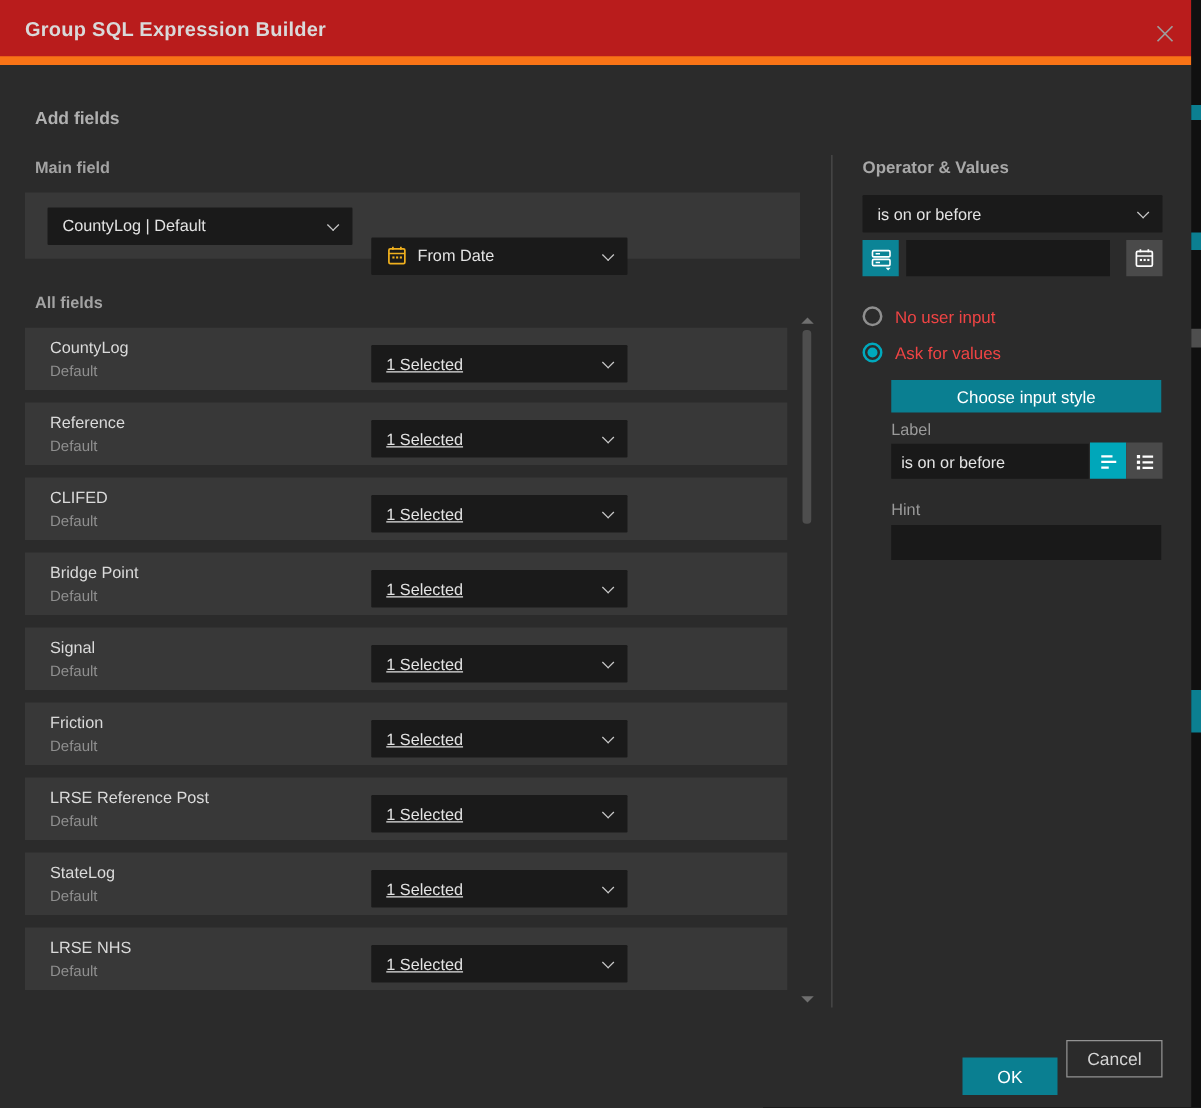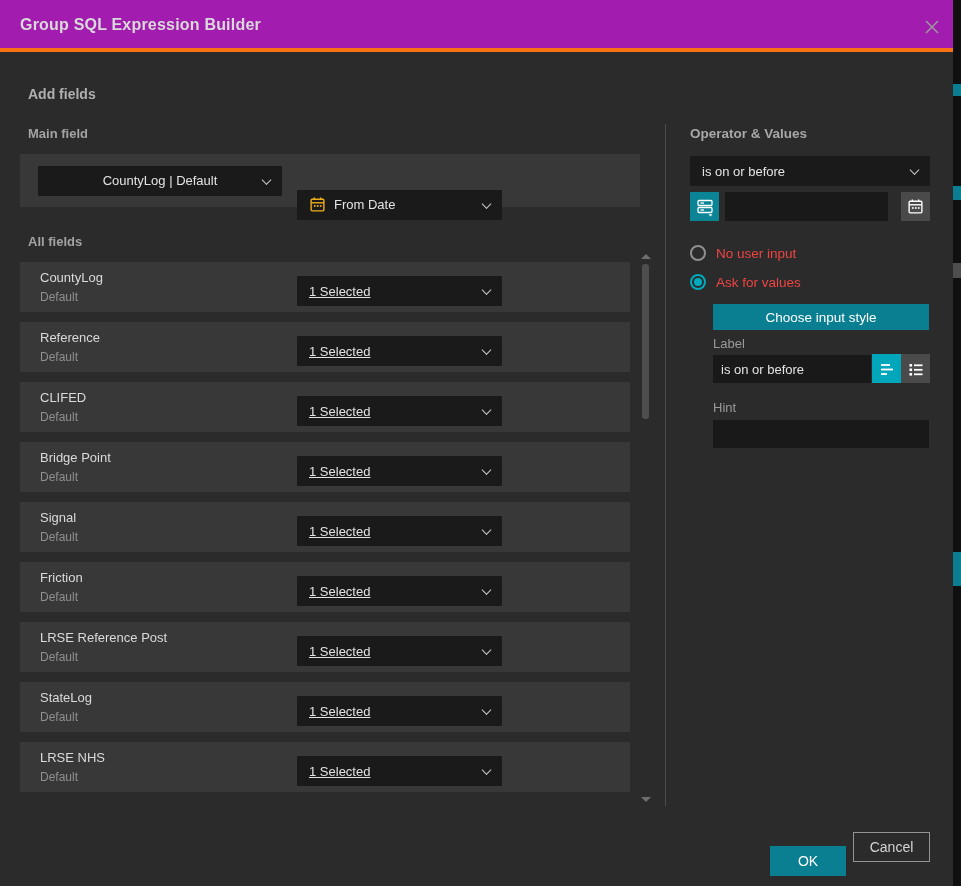--- a/index.html
+++ b/index.html
@@ -5,21 +5,21 @@
   * { margin:0; padding:0; box-sizing:border-box; }
   html,body { background:#111; }
   body { font-family:"Liberation Sans", sans-serif; }
   .stage {
     position:relative; width:961px; height:886px;
     background:#2b2b2b; color:#d6d6d6; overflow:hidden;
   }
   
   .header {
     position:absolute; left:0; top:0; width:953px; height:52px;
-    border-bottom:4px solid #f97316; background:#a21caf;
+    border-bottom:7px solid #f97316; background:#b91c1c;
   }
   .title {
     position:absolute; left:20px; top:16px;
     font-size:16px; font-weight:700; color:#d9d9d9; letter-spacing:.2px;
   }
   .close-btn {
     position:absolute; right:8px; top:14px; width:26px; height:26px;
     background:none; border:none; cursor:pointer; color:#9d9d9d;
     display:flex; align-items:center; justify-content:center;
   }
@@ -36,21 +36,21 @@
   .select .chev {
     position:absolute; right:12px; top:50%;
     width:7px; height:7px; border-right:1.6px solid #c9c9c9; border-bottom:1.6px solid #c9c9c9;
     transform:translateY(-65%) rotate(45deg);
   }
   
   .main-box {
     position:absolute; left:20px; top:154px; width:620px; height:53px;
     background:#383838; display:flex; align-items:center; gap:15px; padding-left:18px;
   }
-  .sel-layer { width:244px;justify-content:center; }
+  .sel-layer { width:244px; }
   .sel-field { width:205px; gap:8px;margin-top:48px; }
   .cal-yellow { color:#f0b01e; display:flex; }
   
   .list { position:absolute; left:20px; top:262px; width:610px; height:536px; overflow:hidden; }
   .row {
     position:relative; width:610px; height:50px; margin-bottom:10px;
     background:#383838;
   }
   .row-name { position:absolute; left:20px; top:8px;  font-size:13px; color:#dadada; }
   .row-sub  { position:absolute; left:20px; top:28px; font-size:12px; color:#8f8f8f; }

